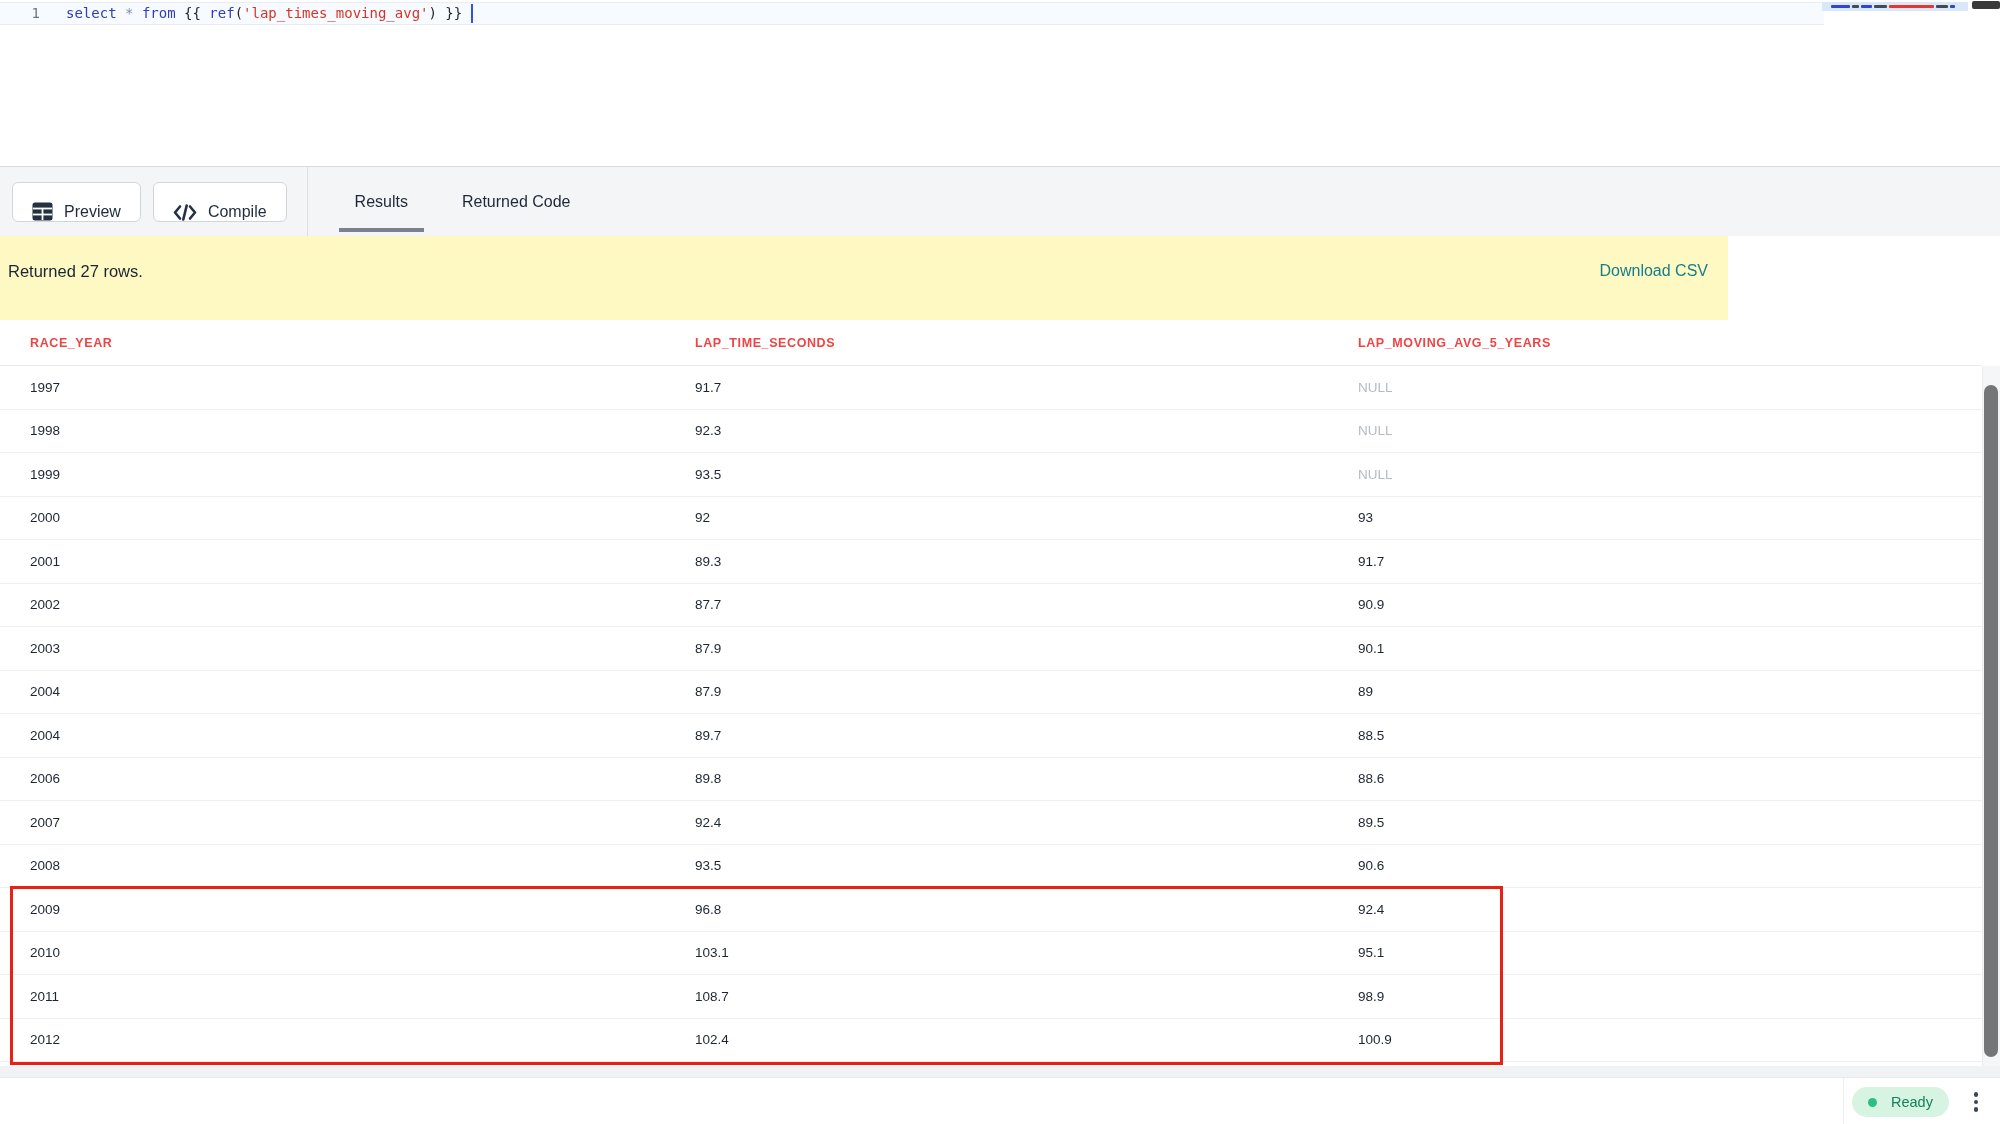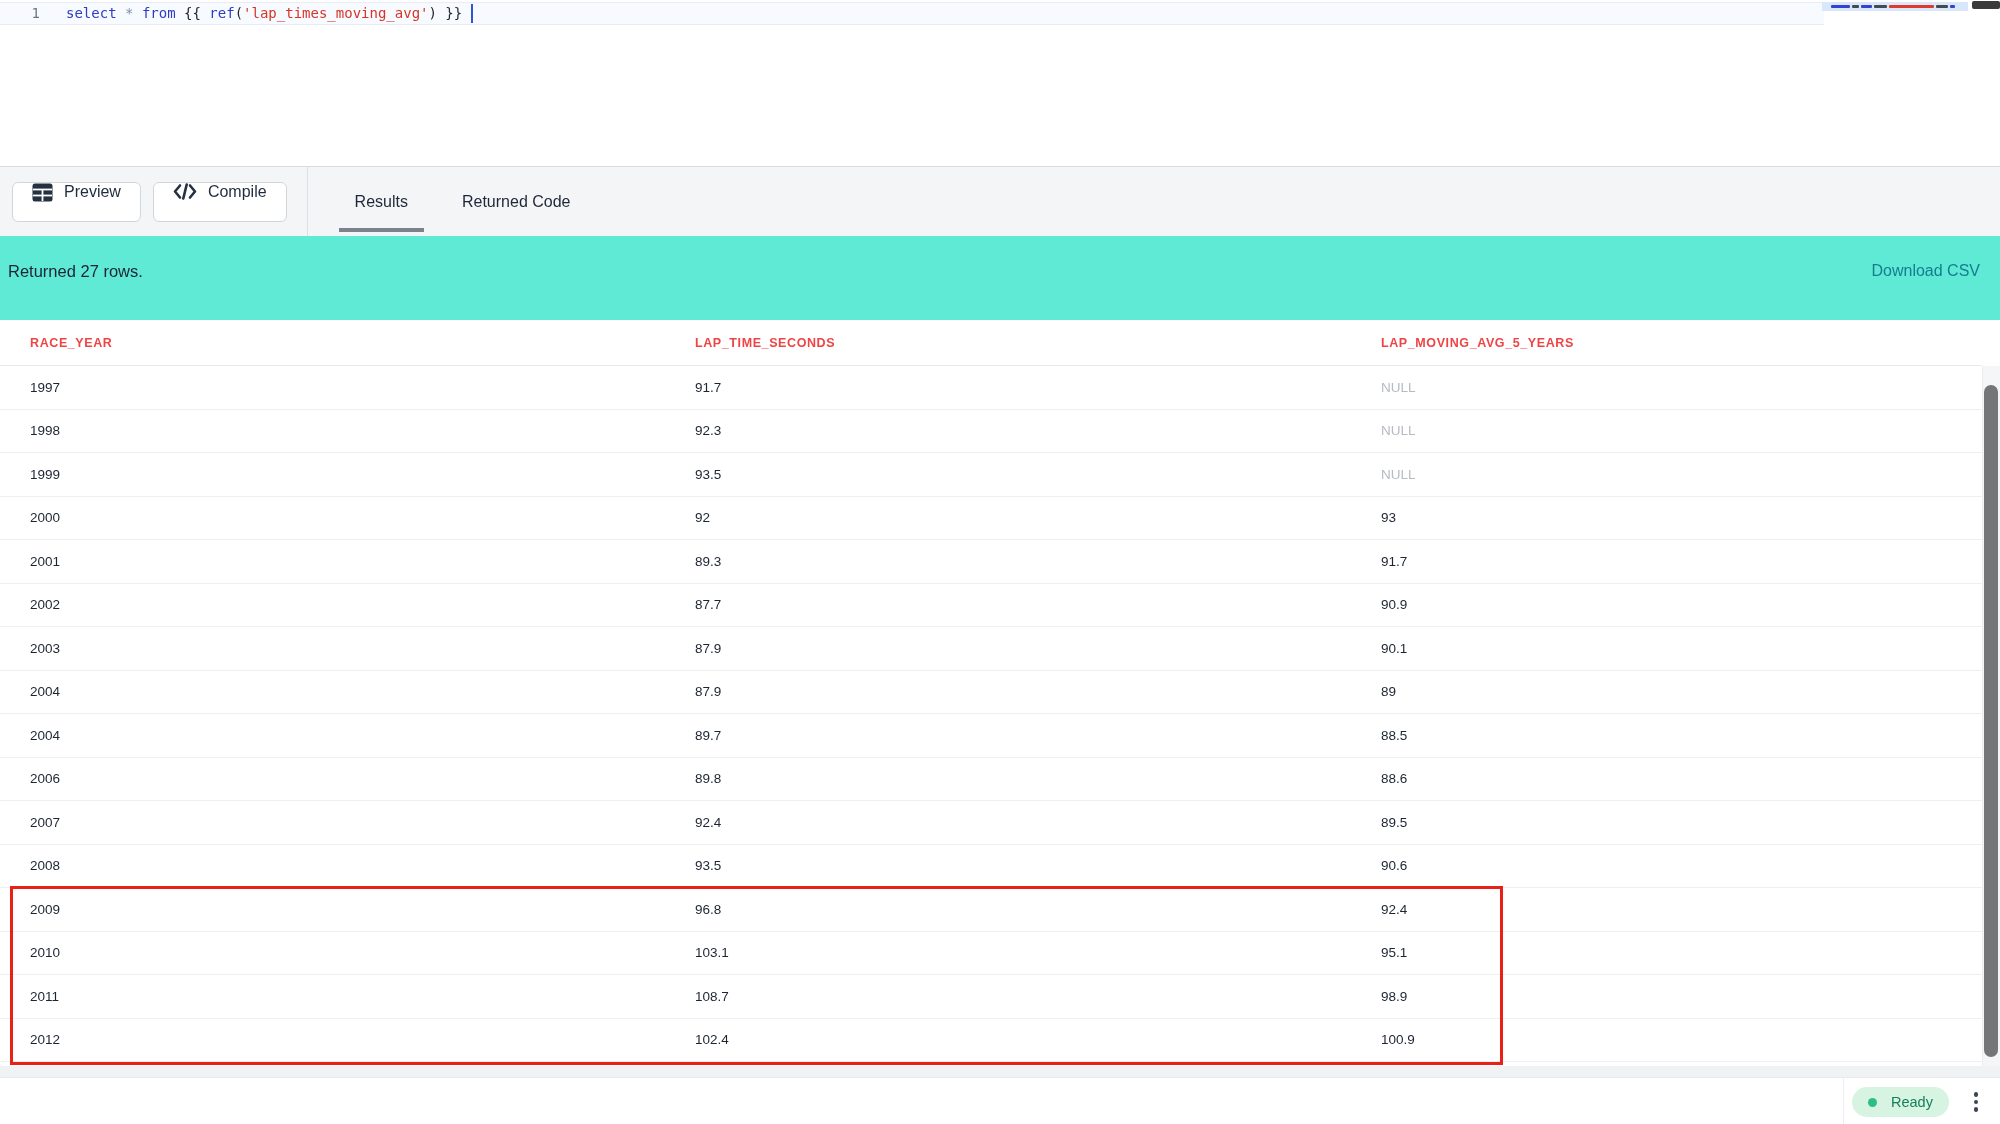--- a/index.html
+++ b/index.html
@@ -20,42 +20,42 @@
   .minimap { position:absolute; top:2px; left:1822px; width:146px; height:9px; background:#d9e7fb;
              display:flex; align-items:center; gap:2px; padding:0 9px; }
   .mm-seg { height:3px; display:inline-block; border-radius:1px; }
   .editor-thumb { position:absolute; top:1px; left:1972px; width:28px; height:8px;
                   background:#3a3a3a; border-radius:2px; }
 
   
   .toolbar { position:absolute; top:166px; left:0; width:2000px; height:70px; background:#f4f5f7;
              border-top:1px solid #d7dade; display:flex; align-items:center; }
   .btn { height:40px; margin-left:12px; border:1px solid #d2d6db; border-radius:6px; background:#fff;
-         display:flex; align-items:flex-start; gap:11px; padding:0 19px; font-size:16px; color:#1f2b3e;
+         display:flex; align-items:flex-end; gap:11px; padding:0 19px; font-size:16px; color:#1f2b3e;
          cursor:pointer; }
   .btn svg { display:block; }
   .tb-divider { width:1px; height:70px; background:#dcdfe3; margin-left:20px; }
   .tabs { display:flex; margin-left:20px; height:70px; }
   .tab { position:relative; display:flex; align-items:center; padding:16px 27px; font-size:16px;
          color:#1e2738; cursor:pointer; }
   .tab.active::after { content:""; position:absolute; left:11px; right:11px; bottom:5px; height:4px;
                        background:#7b828c; }
 
   
-  .meta { position:absolute; top:236px; left:0; width:2000px; height:84px; background:#5eead4; }
+  .meta { position:absolute; top:236px; left:0; width:1728px; height:84px; background:#fef9c3; }
   .summary { position:absolute; left:8px; top:26px; font-size:16.5px; color:#1b2435; }
   .download { position:absolute; right:20px; top:26px; font-size:16px; color:#157d8e; cursor:pointer; }
 
   
   .table { position:absolute; top:320px; left:0; width:1982px; }
   .thead { height:46px; display:flex; align-items:center; border-bottom:1px solid #e8eaee;
            font-size:12.5px; font-weight:bold; color:#ef4444; letter-spacing:0.6px; }
   .c1 { width:695px; padding-left:30px; }
   .c2 { width:663px; }
-  .c3 { flex:1;margin-left:23px; }
+  .c3 { flex:1; }
   .tbody { position:relative; }
   .trow { height:43.5px; display:flex; align-items:center; border-bottom:1px solid #edeff2;
           font-size:13.5px; color:#1d2532; background:#fff; }
   .trow .nullval { color:#b5bbc3; }
   .red-box { position:absolute; left:10px; width:1493px; border:3px solid #e92015; pointer-events:none; }
 
   
   .v-track { position:absolute; top:366px; left:1982px; width:18px; height:700px;
              background:#f5f6f7; border-left:1px solid #ececee; }
   .v-thumb { position:absolute; top:385px; left:1984px; width:14px; height:672px;

